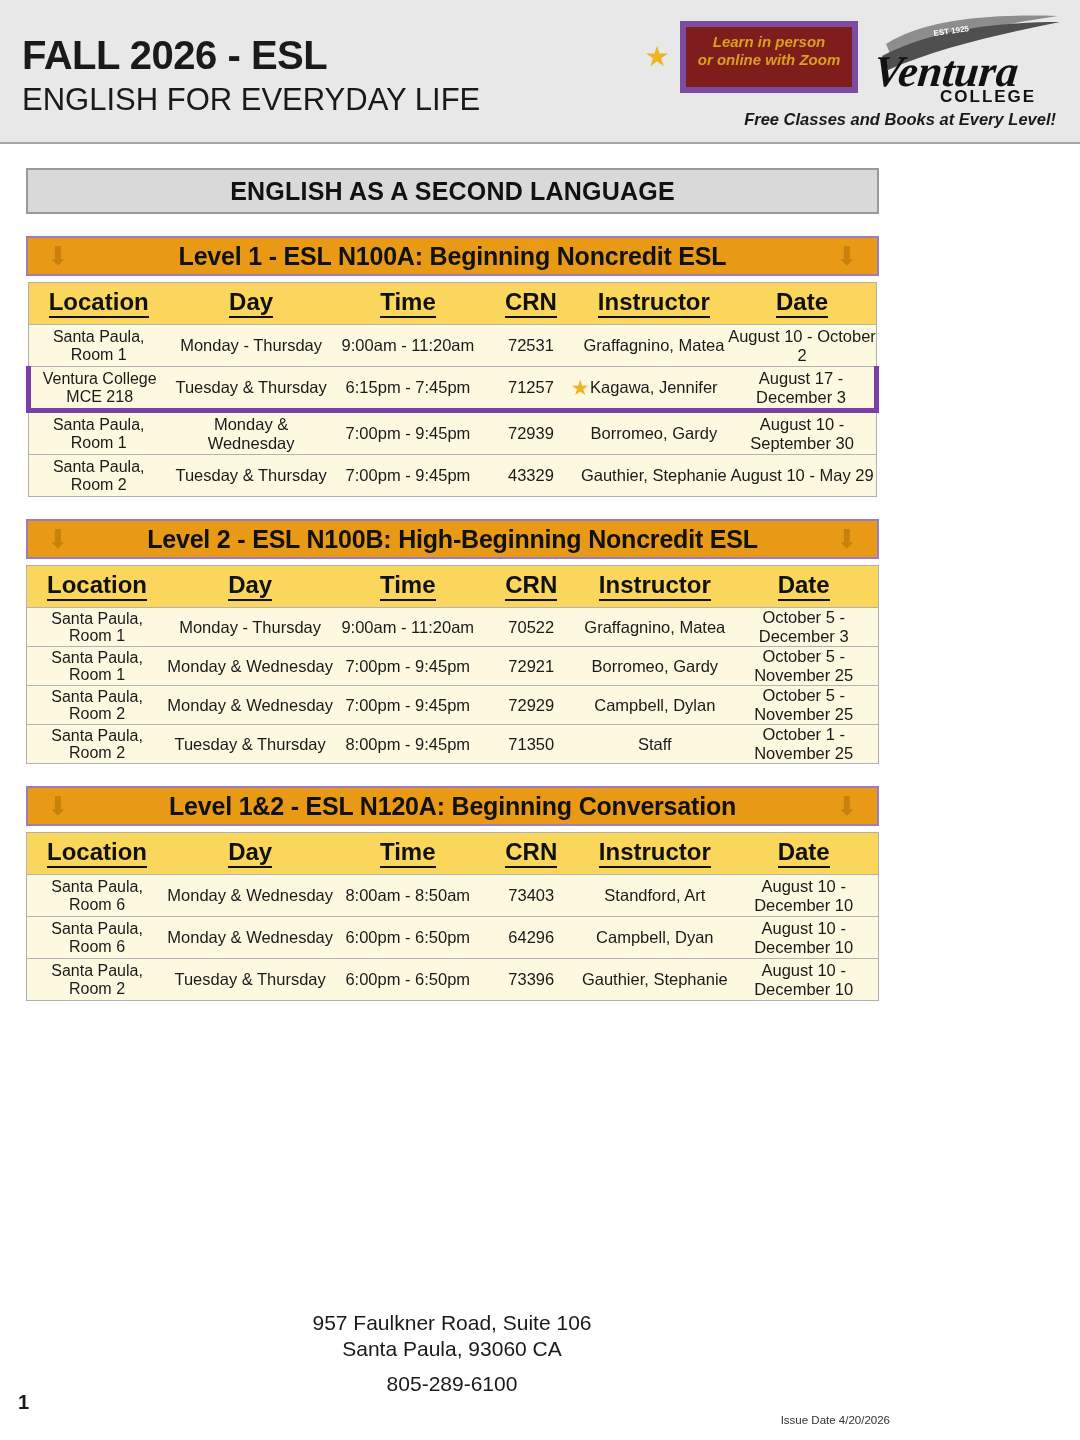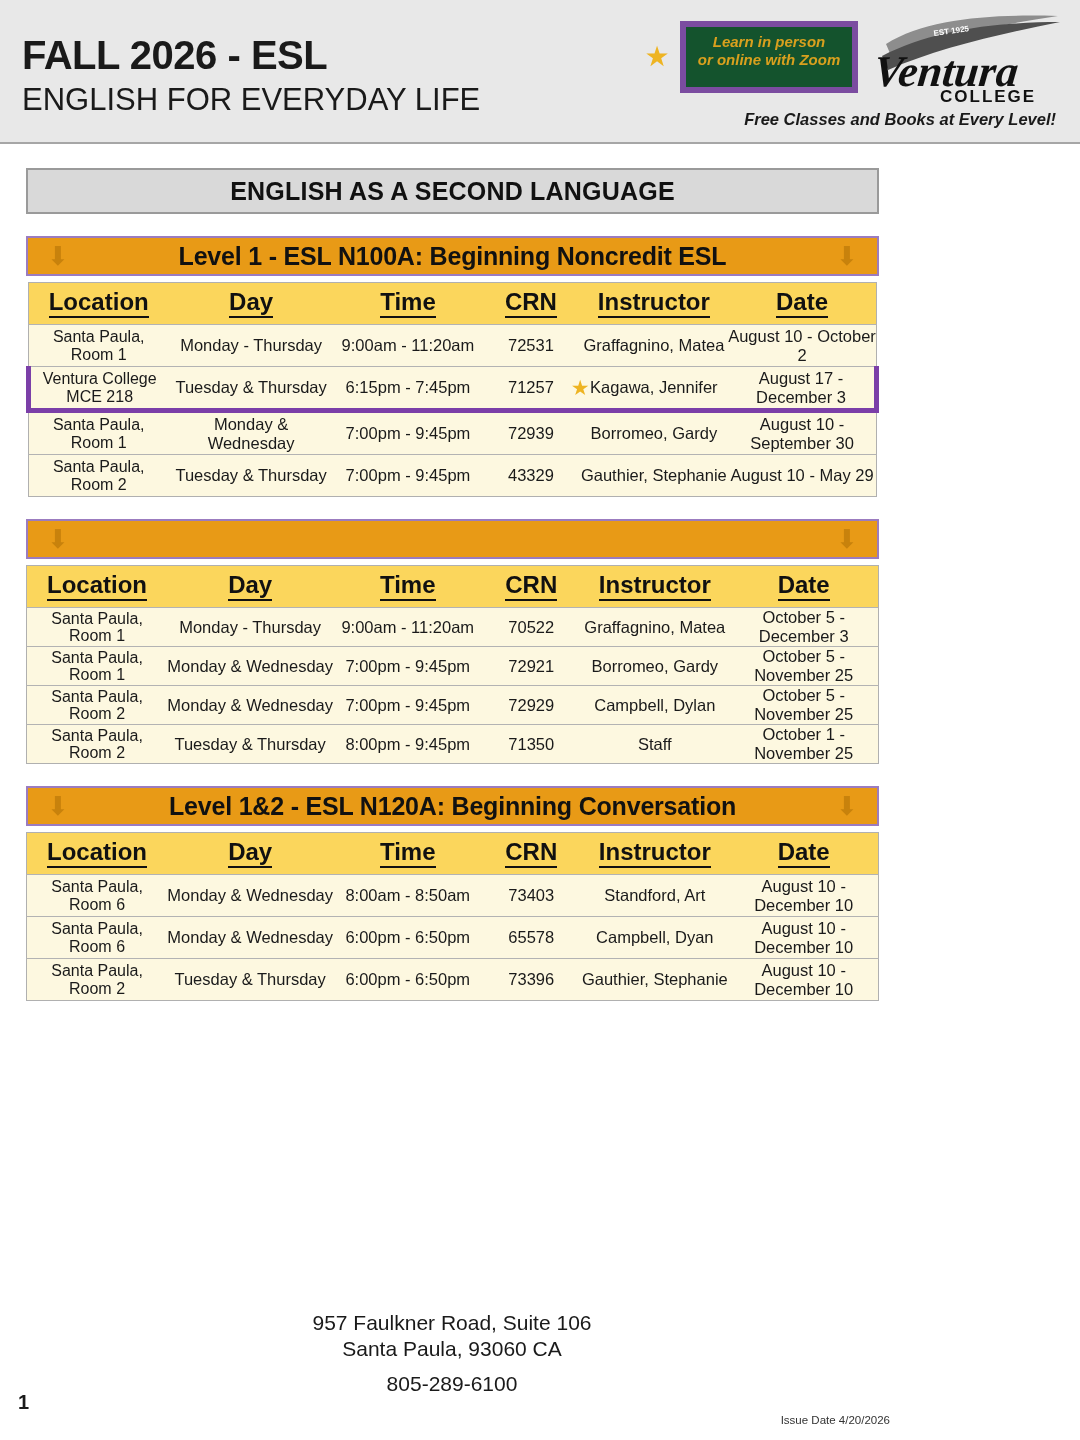--- a/index.html
+++ b/index.html
@@ -62,21 +62,21 @@
   .star-icon {
     color: #eeb422;
     font-size: 28px;
     line-height: 1;
     flex: 0 0 auto;
     width: 30px;
     text-align: center;
   }
   .zoom-box {
     border: 6px solid #7b4ca0;
-    background: #14532d;
+    background: #7f1d1d;
     width: 178px;
     height: 72px;
     box-sizing: border-box;
     display: flex;
     align-items: flex-start;
     justify-content: center;
     padding-top: 6px;
   }
   .zoom-text {
     color: #d9a01e;
@@ -367,20 +367,21 @@
             <td>Tuesday &amp; Thursday</td>
             <td>7:00pm - 9:45pm</td>
             <td class="crn-cell"><span>43329</span></td>
             <td>Gauthier, Stephanie</td>
             <td>August 10 - May 29</td>
           </tr>
         </tbody>
       </table>
       <div class="level-bar">
         <span class="arrow">⬇</span>
+        <span class="level-text">Level 2 - ESL N100B: High-Beginning Noncredit ESL</span>
         <span class="arrow">⬇</span>
       </div>
       <table class="sched compact">
         <colgroup>
           <col class="c-loc">
           <col class="c-day">
           <col class="c-time">
           <col class="c-crn">
           <col class="c-ins">
           <col class="c-date">
@@ -478,21 +479,21 @@
             <td>Standford, Art</td>
             <td>August 10 - December 10</td>
           </tr>
           <tr class="">
             <td>
               <div class="loc">Santa Paula,
 Room 6</div>
             </td>
             <td>Monday &amp; Wednesday</td>
             <td>6:00pm - 6:50pm</td>
-            <td class="crn-cell"><span>65578</span></td>
+            <td class="crn-cell"><span>64296</span></td>
             <td>Campbell, Dyan</td>
             <td>August 10 - December 10</td>
           </tr>
           <tr class="">
             <td>
               <div class="loc">Santa Paula,
 Room 2</div>
             </td>
             <td>Tuesday &amp; Thursday</td>
             <td>6:00pm - 6:50pm</td>

